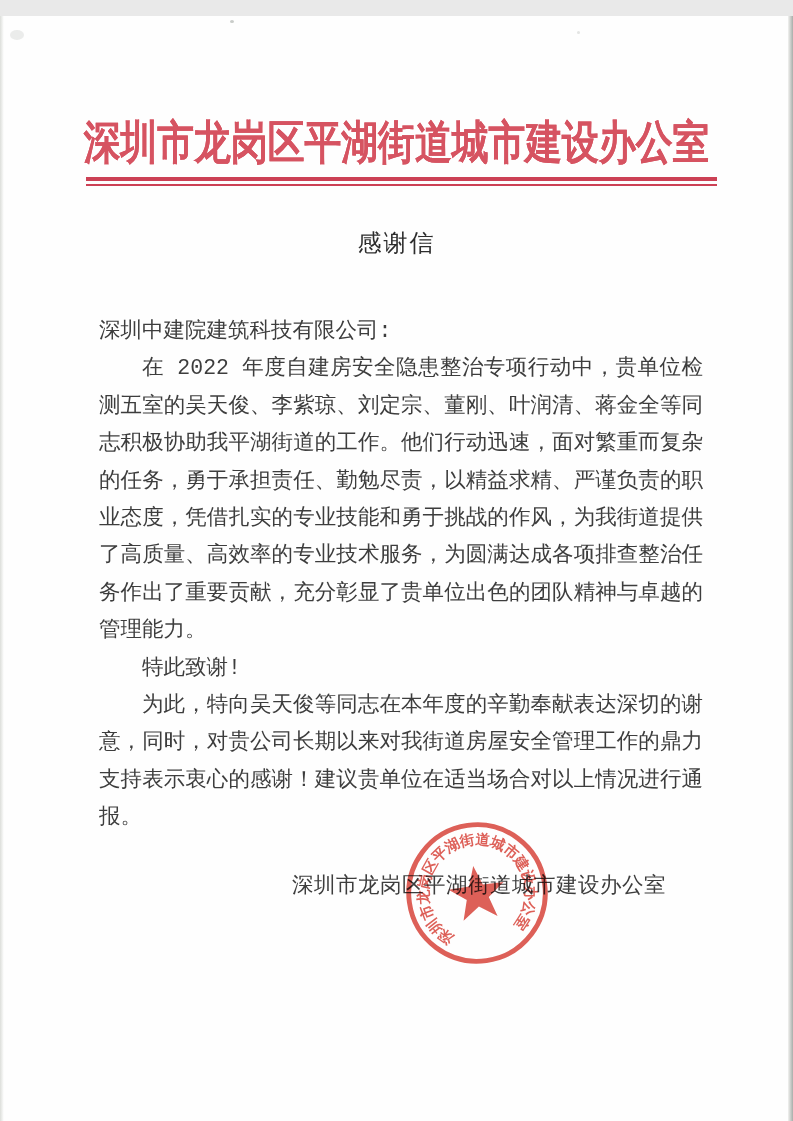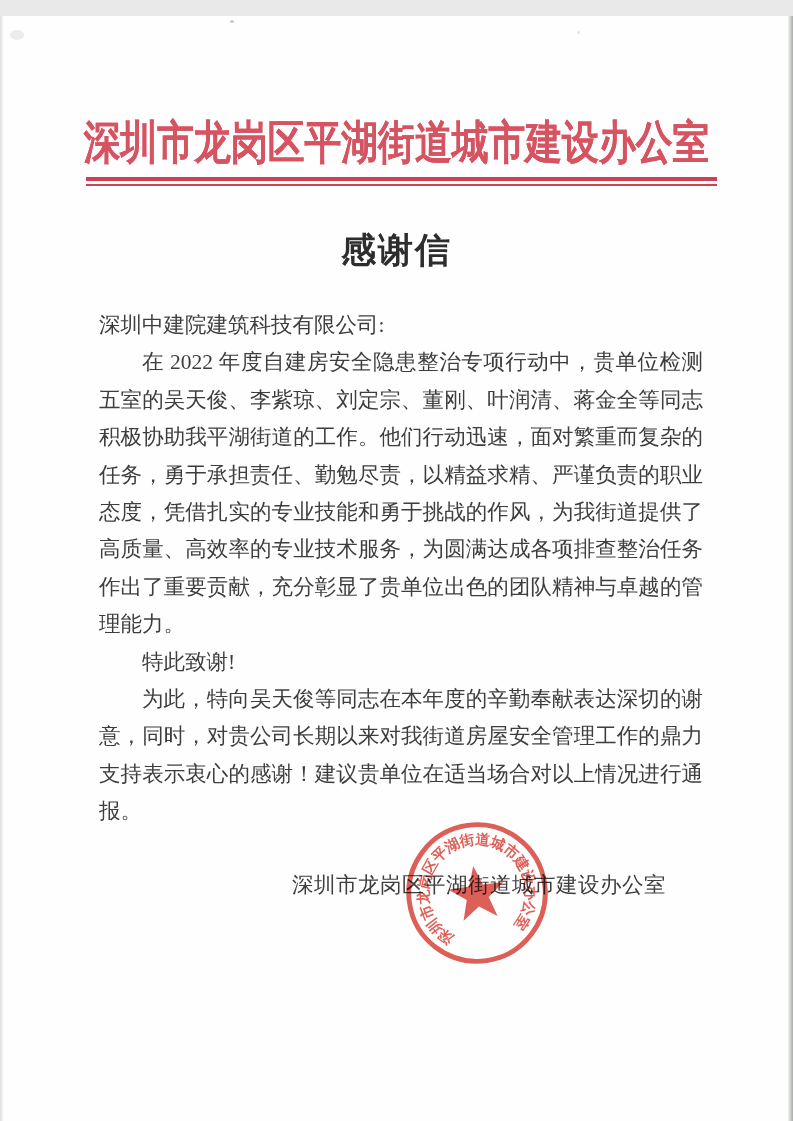--- a/index.html
+++ b/index.html
@@ -27,29 +27,30 @@
     text-shadow:0 0 .5px #d65361;
   }
   .rule{
     position:absolute;top:161px;left:86px;width:631px;height:3px;
     border-top:4px solid #cc4155;border-bottom:2px solid #cc4155;
   }
 
   
   .doc-title{
     position:absolute;top:211px;left:0;width:100%;
-    text-align:center;font-size:35px;font-weight:bold;
+    text-align:center;font-size:24px;font-weight:normal;
     color:#2d2d2d;letter-spacing:2px;
   }
 
   
   .body-block{
-    position:absolute;top:291px;left:99px;width:604px;
+    position:absolute;top:297px;left:99px;width:604px;
     font-size:21.5px;line-height:37.4px;color:#3d3d3d;
     text-align:justify;
+    font-family:Liberation Mono, monospace;
   }
   .body-block p{margin:0;text-indent:2em;}
   .body-block .salutation{text-indent:0;}
 
   
   .sig-org{position:absolute;top:854px;left:292px;font-size:21.5px;
     color:#3d3d3d;letter-spacing:.5px;white-space:nowrap;}
   .sig-date{position:absolute;top:896px;left:388px;font-size:21.5px;
     color:#3d3d3d;white-space:nowrap;}
 

